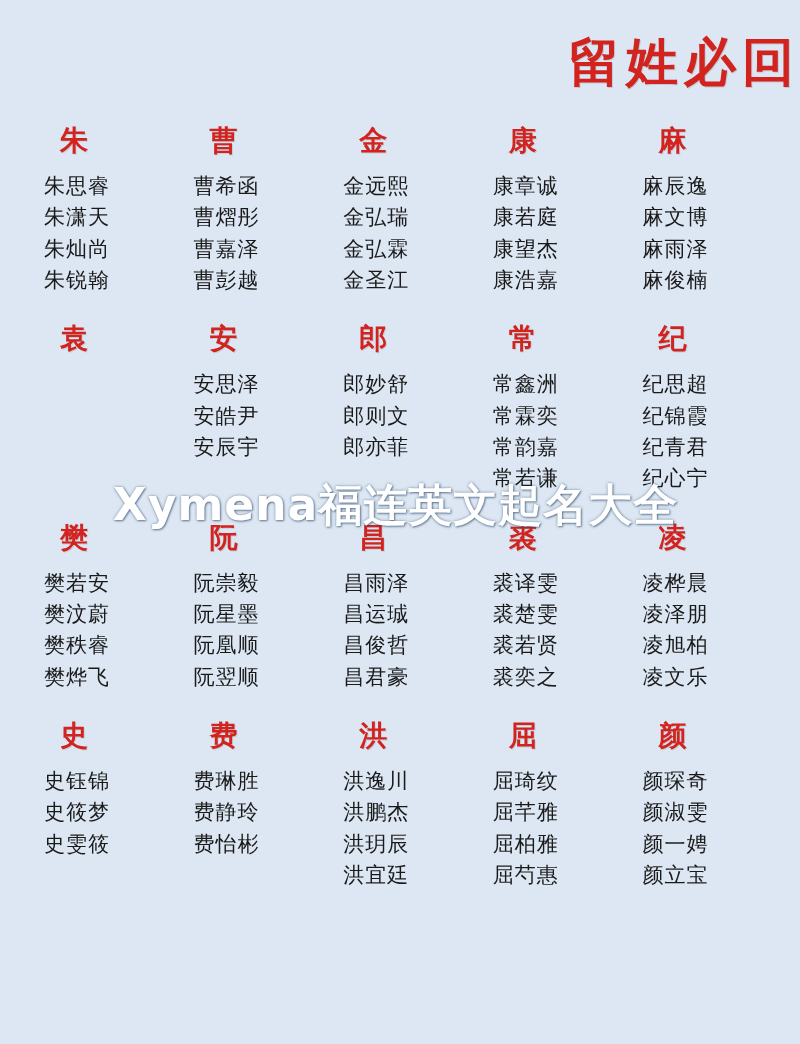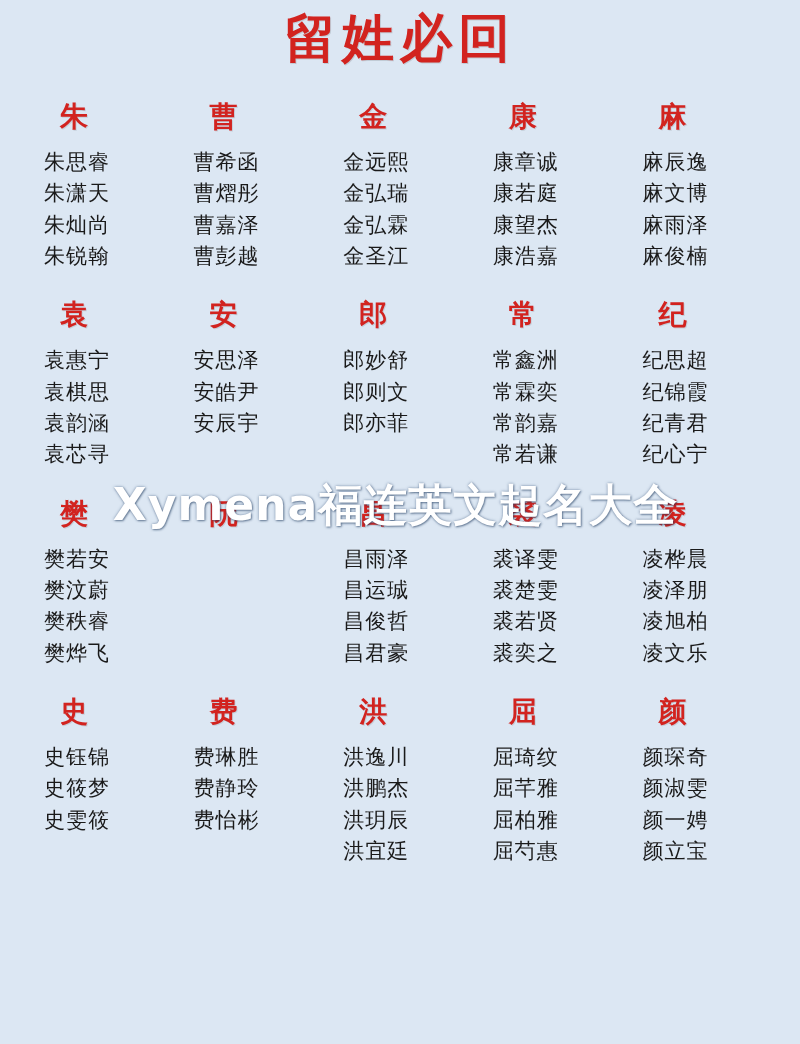--- a/index.html
+++ b/index.html
@@ -15,27 +15,27 @@
     position: relative;
     overflow: hidden;
   }
   .poster {
     width: 800px;
     height: 1044px;
     position: relative;
     padding: 0;
   }
   .poster-title {
-    text-align: center;
+    text-align: right;
     color: #d2231f;
     font-family: "DejaVu Serif", "Liberation Serif", serif;
     font-weight: bold;
     font-size: 52px;
     letter-spacing: 6px;
-    padding-top: 4px;
+    padding-top: 28px;
     text-shadow: 1px 1px 0 rgba(0,0,0,0.12);
   }
   .groups {
     margin-top: 24px;
     display: flex;
     flex-direction: column;
     gap: 0;
   }
   .group-row {
     display: grid;
@@ -138,26 +138,20 @@
           <div class="name-item">麻文博</div>
           <div class="name-item">麻雨泽</div>
           <div class="name-item">麻俊楠</div>
         </div>
       </div>
     </div>
 
     <div class="group-row">
       <div class="surname-block">
         <div class="surname-head">袁</div>
-        <div class="name-list">
-          <div class="name-item">袁惠宁</div>
-          <div class="name-item">袁棋思</div>
-          <div class="name-item">袁韵涵</div>
-          <div class="name-item">袁芯寻</div>
-        </div>
       </div>
       <div class="surname-block">
         <div class="surname-head">安</div>
         <div class="name-list">
           <div class="name-item">安思泽</div>
           <div class="name-item">安皓尹</div>
           <div class="name-item">安辰宇</div>
         </div>
       </div>
       <div class="surname-block">
@@ -193,20 +187,26 @@
         <div class="surname-head">樊</div>
         <div class="name-list">
           <div class="name-item">樊若安</div>
           <div class="name-item">樊汶蔚</div>
           <div class="name-item">樊秩睿</div>
           <div class="name-item">樊烨飞</div>
         </div>
       </div>
       <div class="surname-block">
         <div class="surname-head">阮</div>
+        <div class="name-list">
+          <div class="name-item">阮崇毅</div>
+          <div class="name-item">阮星墨</div>
+          <div class="name-item">阮凰顺</div>
+          <div class="name-item">阮翌顺</div>
+        </div>
       </div>
       <div class="surname-block">
         <div class="surname-head">昌</div>
         <div class="name-list">
           <div class="name-item">昌雨泽</div>
           <div class="name-item">昌运珹</div>
           <div class="name-item">昌俊哲</div>
           <div class="name-item">昌君豪</div>
         </div>
       </div>

